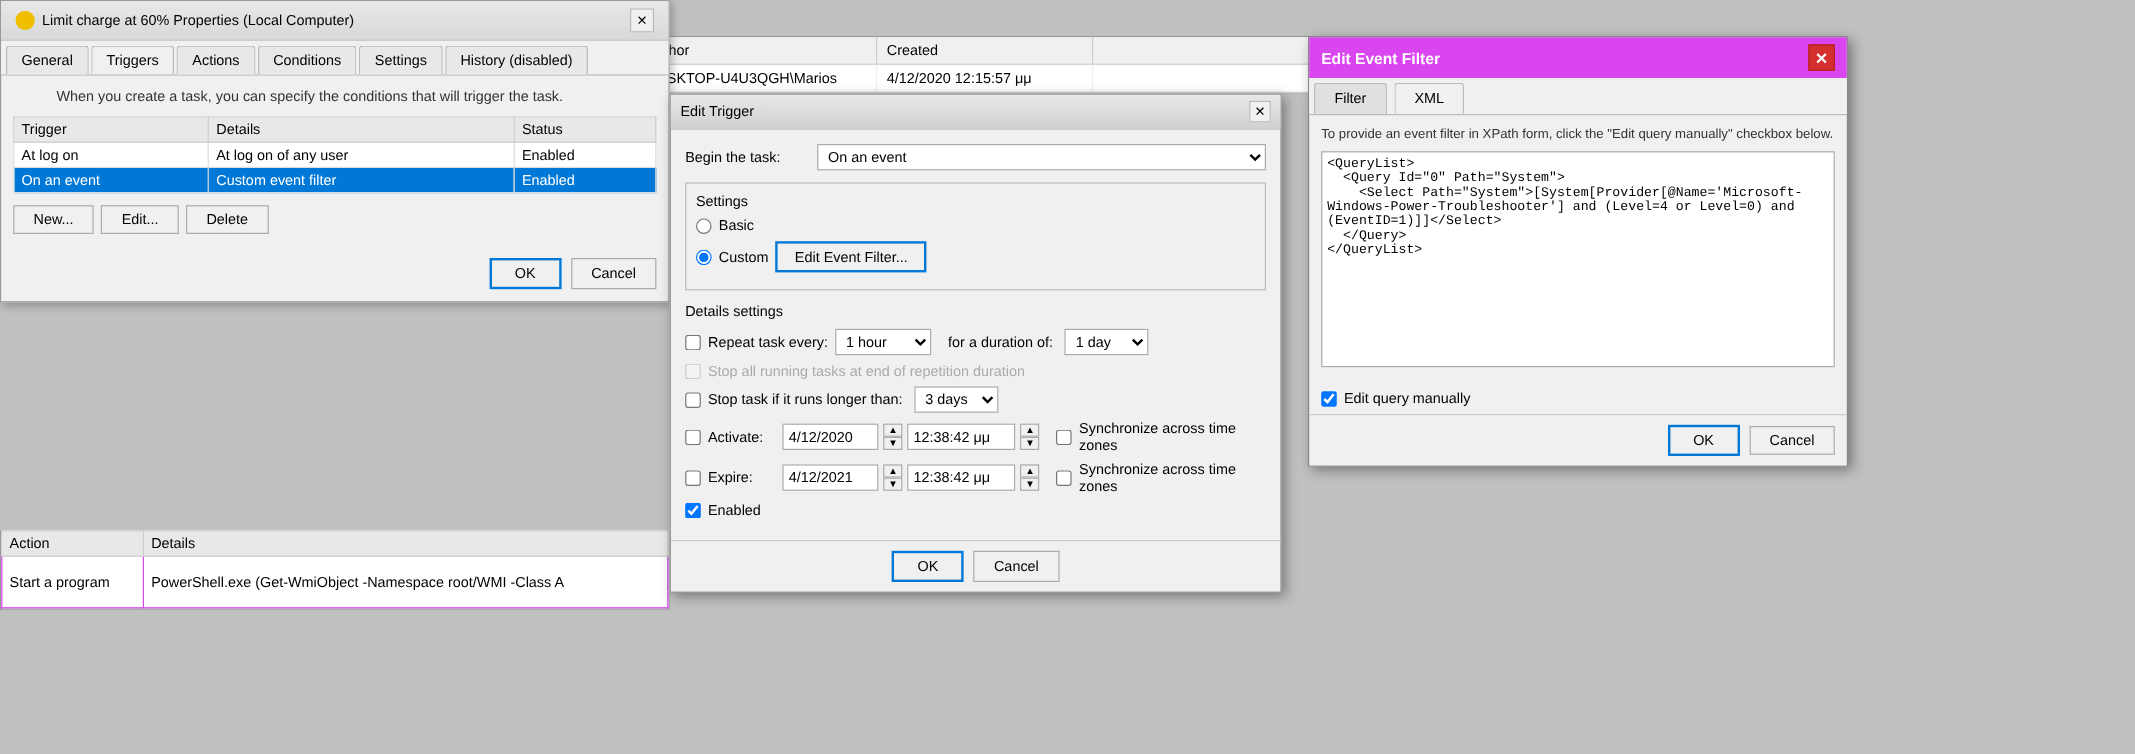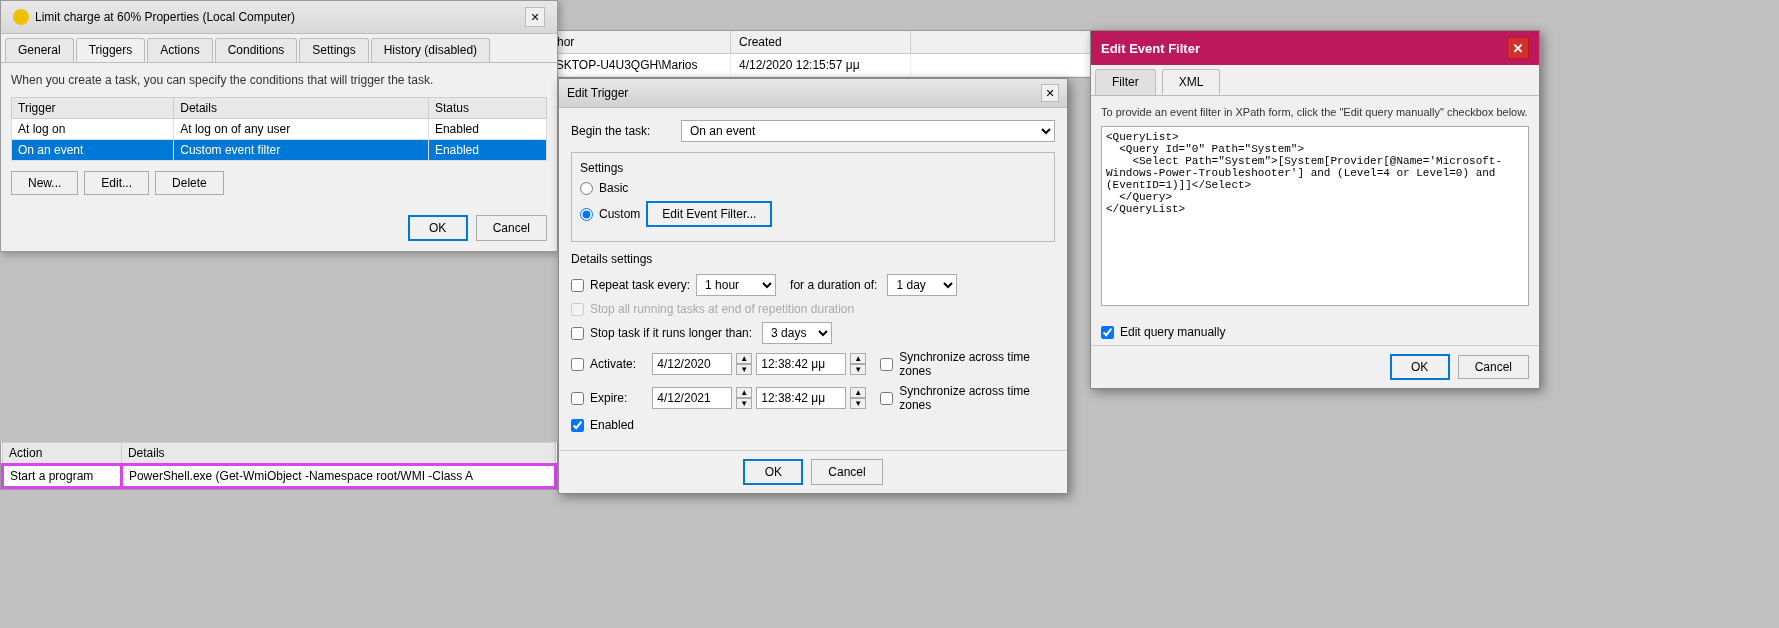--- a/index.html
+++ b/index.html
@@ -81,20 +81,21 @@
     }
 
     
     .window-content {
       padding: 10px;
     }
     .description-text {
       font-size: 12px;
       margin-bottom: 10px;
       color: #333;
+      margin-left: 36px;
     }
 
     
     .trigger-table {
       width: 100%;
       border-collapse: collapse;
       border: 1px solid #ccc;
       background: white;
       margin-bottom: 10px;
     }
@@ -151,22 +152,22 @@
     }
     .action-table th {
       background: #e8e8e8;
       border: 1px solid #ccc;
       padding: 3px 6px;
       text-align: left;
       font-weight: normal;
       font-size: 12px;
     }
     .action-table td {
-      border: 3px solid #d946ef;
-      padding: 3px 6px;
+      border: 1px solid #d946ef;
+      padding: 14px 6px;
       font-size: 12px;
     }
 
     
     .bg-window {
       position: absolute;
       top: 30px;
       left: 130px;
       width: 980px;
       background: white;
@@ -346,21 +347,21 @@
       position: absolute;
       top: 30px;
       left: 1090px;
       width: 450px;
       background: #f0f0f0;
       border: 1px solid #888;
       box-shadow: 3px 3px 10px rgba(0,0,0,0.4);
       z-index: 20;
     }
     .event-filter-titlebar {
-      background: #be185d;
+      background: #d946ef;
       color: white;
       padding: 6px 10px;
       display: flex;
       justify-content: space-between;
       align-items: center;
       font-size: 13px;
       font-weight: 600;
     }
     .event-filter-close {
       width: 22px;

